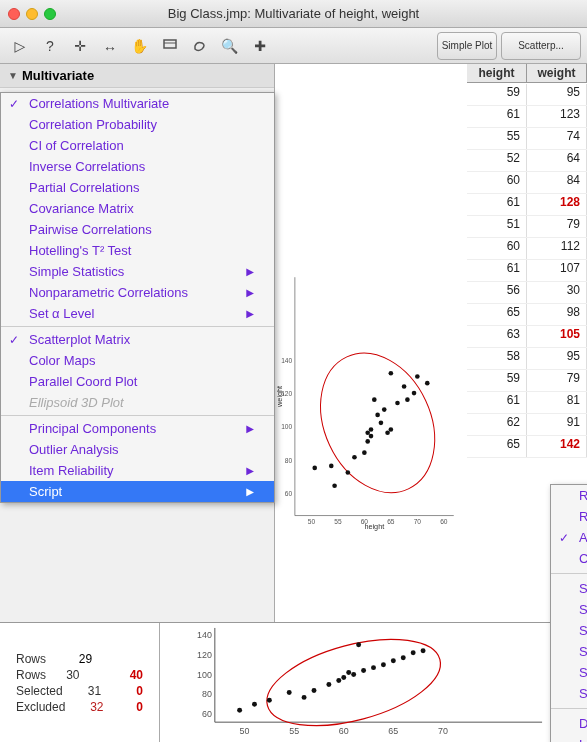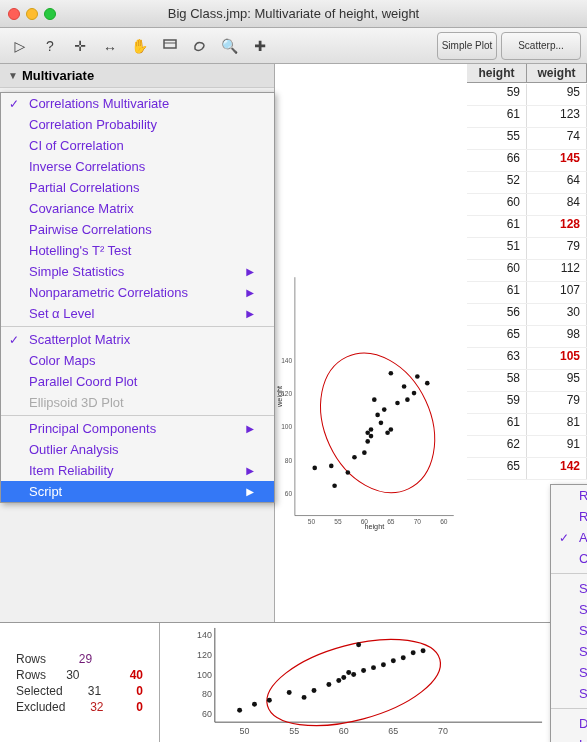--- a/index.html
+++ b/index.html
@@ -99,21 +99,21 @@
       color: #6d28d9;
       position: relative;
     }
     .menu-item.active { background: #3478f6; color: white; }
     .menu-item.checked::before {
       content: '✓';
       position: absolute;
       left: 8px;
       font-size: 12px;
     }
-    .menu-item.disabled { color: #aaa; cursor: default; }
+    .menu-item.disabled { color: #aaa; cursor: default; font-style: italic; }
     .menu-item .submenu-arrow { font-size: 10px; }
     .menu-divider { height: 1px; background: #ccc; margin: 2px 0; }
 
     
     .right-panel {
       flex: 1;
       position: relative;
       overflow: hidden;
       background: white;
     }
@@ -324,24 +324,20 @@
         </div>
         <div class="data-row">
           <div class="data-cell">61</div>
           <div class="data-cell">123</div>
         </div>
         <div class="data-row">
           <div class="data-cell">55</div>
           <div class="data-cell">74</div>
         </div>
         <div class="data-row">
-          <div class="data-cell">66</div>
-          <div class="data-cell highlight">145</div>
-        </div>
-        <div class="data-row">
           <div class="data-cell">52</div>
           <div class="data-cell">64</div>
         </div>
         <div class="data-row">
           <div class="data-cell">60</div>
           <div class="data-cell">84</div>
         </div>
         <div class="data-row">
           <div class="data-cell">61</div>
           <div class="data-cell highlight">128</div>
@@ -485,21 +481,21 @@
     </div>
 
   </div>
 </div>
 
 <div style="display:flex; height:120px; position:absolute; bottom:0; left:0; right:0; background:#f0f0f0; border-top:1px solid #999;">
 
   <div style="width:160px; background:white; border-right:1px solid #aaa; padding:4px 16px; display:flex; flex-direction:column; justify-content:center;">
     <div class="stat-row">
       <span class="stat-label">Rows</span>
-      <span style="margin-right:18px; font-size:12px; color:#701a75;">29</span>
+      <span style="margin-right:18px; font-size:12px; color:#000000;">29</span>
       <span class="stat-label" style="color:#222; font-size:12px;"></span>
     </div>
     <div class="stat-row">
       <span class="stat-label">Rows</span>
       <span style="margin-right:30px; font-size:12px; color:#333;">30</span>
       <span style="color:#cc0000; font-weight:bold; font-size:12px;">40</span>
     </div>
     <div class="stat-row">
       <span class="stat-label">Selected</span>
       <span style="margin-right:10px; font-size:12px; color:#333;">31</span>

